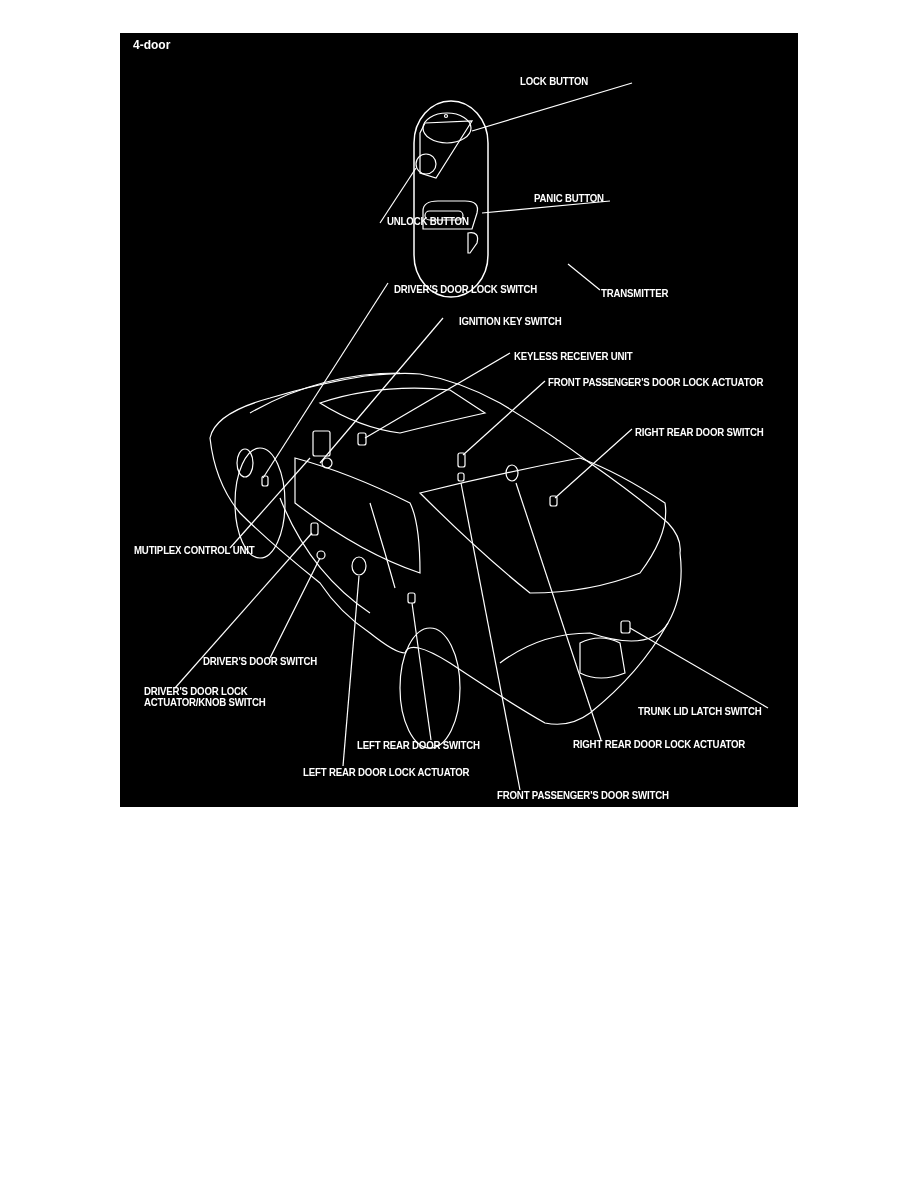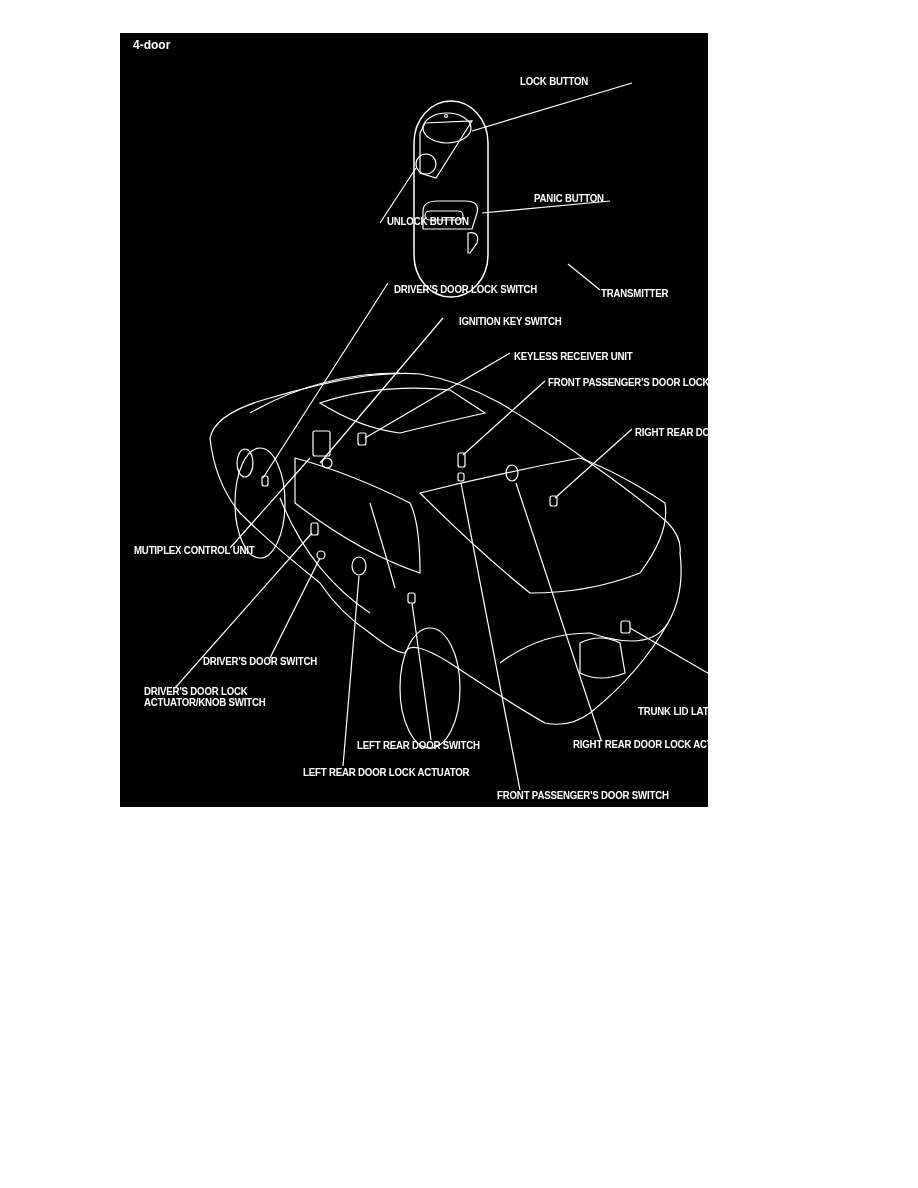--- a/index.html
+++ b/index.html
@@ -1,17 +1,17 @@
 <!DOCTYPE html>
 <html><head>
   <meta charset="utf-8">
   <style>
     html, body { margin:0; padding:0; background:#ffffff; }
     body { width:918px; height:1188px; position:relative; overflow:hidden; }
-    .panel { position:absolute; left:120px; top:33px; width:588px; height:774px; background:#000; }
+    .panel { position:absolute; left:120px; top:33px; width:678px; height:774px; background:#000; }
     .panel svg { position:absolute; left:0; top:0; }
     .title { position:absolute; left:13px; top:5px; color:#fff; font-family:"Liberation Sans", sans-serif; font-weight:bold; font-size:12px; }
     .lbl { position:absolute; color:#fff; font-family:"Liberation Sans", sans-serif; font-weight:bold; font-size:10.5px; letter-spacing:-0.2px; white-space:nowrap; line-height:12px; transform:scaleX(0.92); transform-origin:left top; }
   </style>
 </head>
 <body>
 
 <div class="panel">
   <svg width="678" height="774" viewBox="0 0 678 774" fill="none" stroke="#fff" stroke-width="1.2">
 

